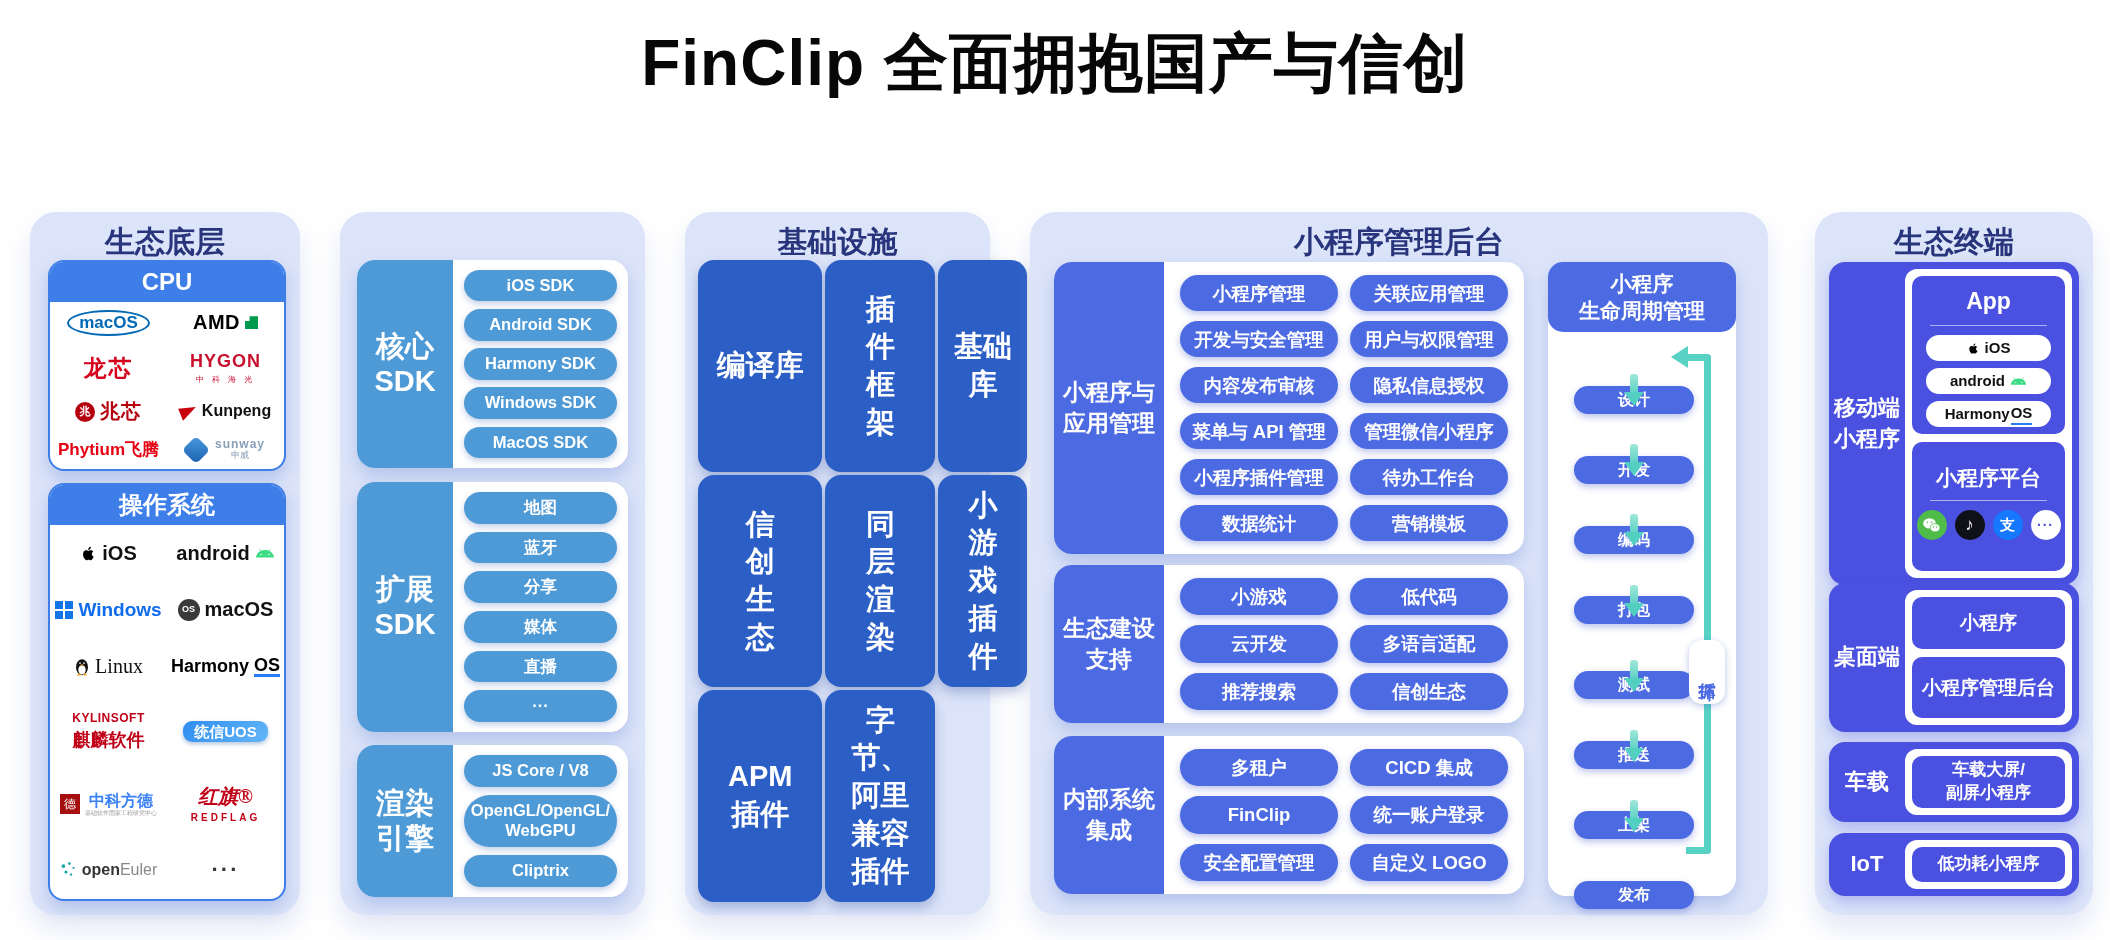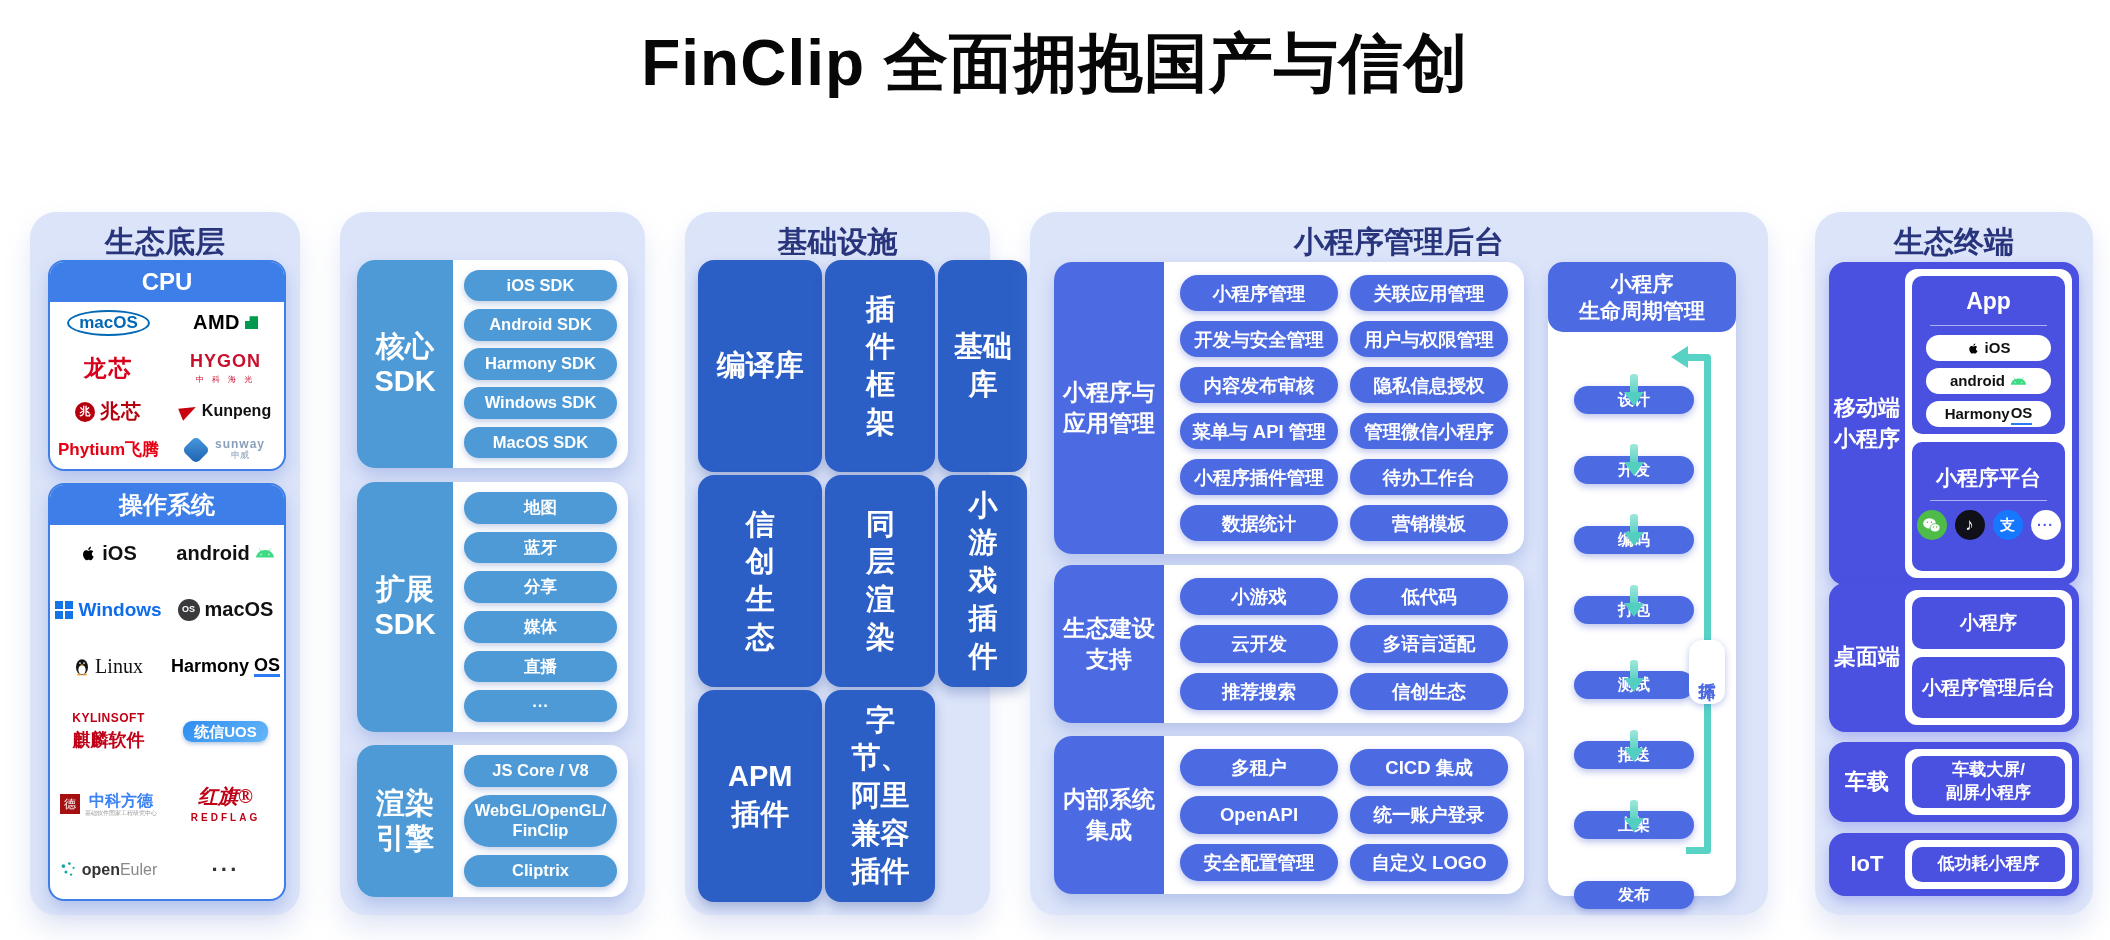--- a/index.html
+++ b/index.html
@@ -292,21 +292,21 @@
       </div>
     </div>
 
     <div class="sdkcard" style="top:533px;height:152px;">
       <div class="slabel">
           <span>渲染</span>
           <span>引擎</span>
         </div>
       <div class="spills">
         <div class="pill-b">JS Core / V8</div>
-        <div class="pill-b">WebGL/OpenGL/ FinClip</div>
+        <div class="pill-b">OpenGL/OpenGL/ WebGPU</div>
         <div class="pill-b">Cliptrix</div>
       </div>
     </div>
   </div>
 
   <div class="panel" style="left:685px;width:305px;">
     <div class="panel-h">基础设施</div>
     <div class="tilegrid">
       <div class="tile">编译库</div>
       <div class="tile" style="padding:0 36px;">插件框架</div>
@@ -359,21 +359,21 @@
     </div>
 
     <div class="mgmtcard" style="top:524px;height:158px;">
       <div class="mlabel">
           <span>内部系统</span>
           <span>集成</span>
         </div>
       <div class="pgrid">
         <div class="pill-i">多租户</div>
         <div class="pill-i">CICD 集成</div>
-        <div class="pill-i">OpenAPI</div>
+        <div class="pill-i">FinClip</div>
         <div class="pill-i">统一账户登录</div>
         <div class="pill-i">安全配置管理</div>
         <div class="pill-i">自定义 LOGO</div>
       </div>
     </div>
 
     <div class="lifecard">
       <div class="lifehead">
           <span>小程序</span>
           <span>生命周期管理</span>

